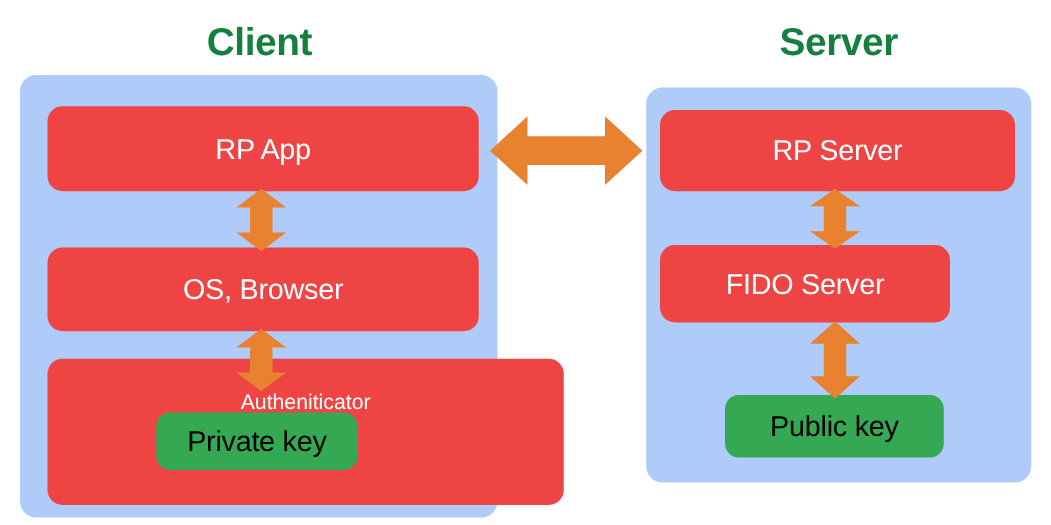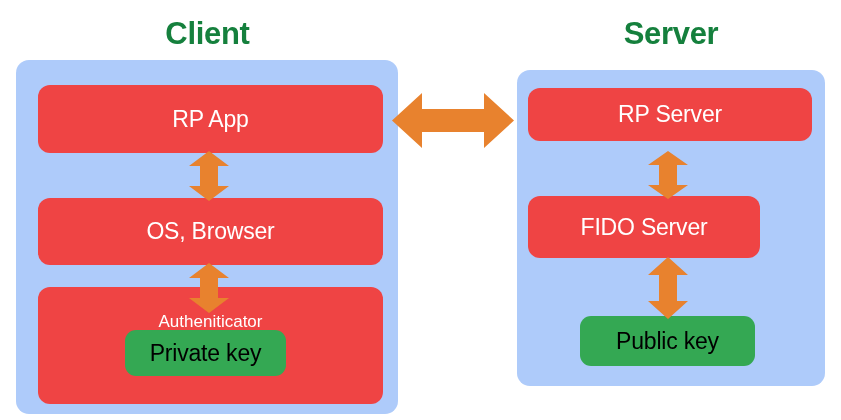--- a/index.html
+++ b/index.html
@@ -72,24 +72,24 @@
   }
   .box-label-sm {
     font-size: 17px;
     font-weight: 500;
     line-height: 1.1;
     white-space: nowrap;
   }
 
   #box-rp-app     { left: 38px;  top: 85px;  width: 345px; height: 68px;  }
   #box-os-browser { left: 38px;  top: 198px; width: 345px; height: 67px;  }
-  #box-authn      { left: 38px;  top: 287px; width: 345px; height: 117px;
+  #box-authn      { left: 38px;  top: 287px; width: 413px; height: 117px;
                     justify-content: flex-start; padding-top: 26px; }
 
-  #box-rp-server   { left: 528px; top: 88px;  width: 284px; height: 53px; }
+  #box-rp-server   { left: 528px; top: 88px;  width: 284px; height: 65px; }
   #box-fido-server { left: 528px; top: 196px; width: 232px; height: 62px; }
 
   
   .chip {
     position: absolute;
     background: #34a853;
     border-radius: 11px;
     color: #000000;
     display: flex;
     align-items: center;

